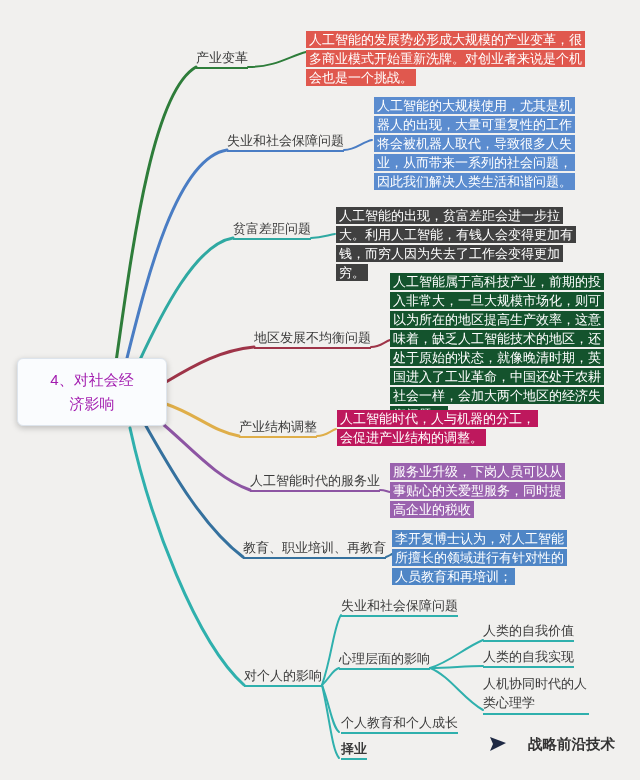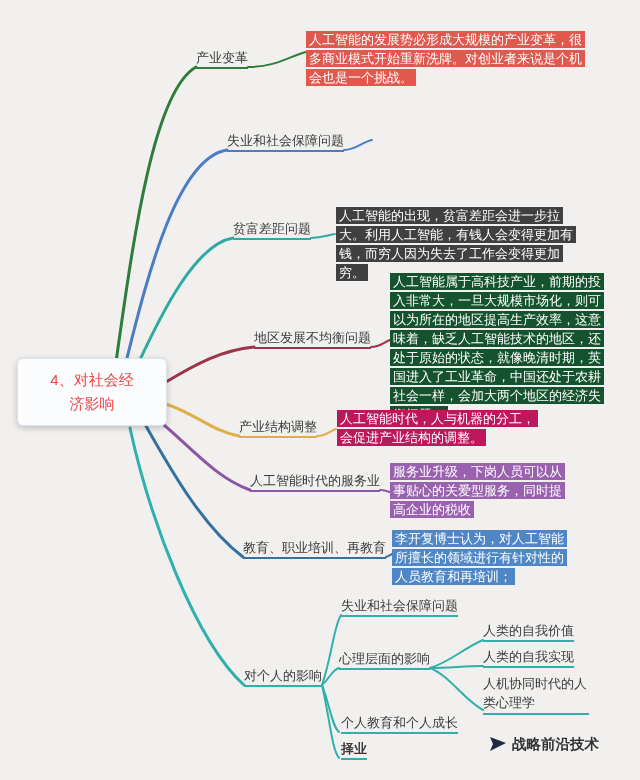--- a/index.html
+++ b/index.html
@@ -5,29 +5,29 @@
   html,body{margin:0;padding:0;}
   body{font-family:"Liberation Sans","DejaVu Sans",sans-serif;}
   .canvas{position:relative;width:640px;height:780px;background:#f1f0ee;overflow:hidden;}
   .links{position:absolute;left:0;top:0;z-index:1;}
   .links path{fill:none;stroke-width:3;stroke-linecap:round;}
   .links path.thin{stroke-width:2;}
   .root-node{position:absolute;left:17px;top:358px;width:148px;height:66px;z-index:3;
     background:#fafcfe;border:1px solid #dde4ec;border-radius:6px;
     box-shadow:0 2px 6px rgba(0,0,0,.22);
     display:flex;align-items:center;justify-content:center;text-align:center;
-    font-size:15px;line-height:24px;color:#ef4444;}
+    font-size:15px;line-height:24px;color:#a21caf;}
   .root-node span{display:inline-block;width:96px;}
   .node-label{position:absolute;z-index:2;font-size:13px;line-height:17px;color:#3a3a3a;
     padding-bottom:1px;border-bottom:2px solid #a3a3a3;white-space:nowrap;}
   .node-label.wrap{white-space:normal;line-height:19px;}
   .detail{position:absolute;z-index:2;font-size:13px;line-height:19px;word-break:break-all;}
   .detail span{color:#ffffff;padding:1px 3px;
     -webkit-box-decoration-break:clone;box-decoration-break:clone;}
-  .watermark{position:absolute;left:488px;top:734px;z-index:2;display:flex;align-items:center;gap:4px;}
+  .watermark{position:absolute;left:488px;top:734px;z-index:2;display:flex;align-items:center;gap:20px;}
   .watermark .wm-text{font-size:14.5px;font-weight:bold;color:#333333;}
 </style>
 </head>
 <body>
 
 <div class="canvas">
 
   <svg class="links" width="640" height="780">
 
     <path d="M116,362 C132,250 152,92 196,67" stroke="#2e7d3a"></path>
@@ -66,20 +66,23 @@
   <div class="node-label" style="left: 233px; top: 220px; border-bottom-color: rgb(47, 169, 162);">贫富差距问题</div>
   <div class="node-label" style="left: 254px; top: 329px; border-bottom-color: rgb(158, 52, 72);">地区发展不均衡问题</div>
   <div class="node-label" style="left: 239px; top: 418px; border-bottom-color: rgb(223, 174, 73);">产业结构调整</div>
   <div class="node-label" style="left: 250px; top: 472px; border-bottom-color: rgb(141, 85, 163);">人工智能时代的服务业</div>
   <div class="node-label" style="left: 243px; top: 539px; border-bottom-color: rgb(53, 113, 158);">教育、职业培训、再教育</div>
   <div class="node-label" style="left: 244px; top: 667px; border-bottom-color: rgb(47, 176, 173);">对个人的影响</div>
 
   <div class="detail" style="left:306px;top:30px;width:280px;">
     <span style="background-color: rgb(224, 88, 78);">人工智能的发展势必形成大规模的产业变革，很多商业模式开始重新洗牌。对创业者来说是个机会也是一个挑战。</span>
   </div>
+  <div class="detail" style="left:374px;top:96px;width:205px;">
+    <span style="background-color: rgb(91, 140, 207);">人工智能的大规模使用，尤其是机器人的出现，大量可重复性的工作将会被机器人取代，导致很多人失业，从而带来一系列的社会问题，因此我们解决人类生活和谐问题。</span>
+  </div>
   <div class="detail" style="left:336px;top:206px;width:240px;">
     <span style="background-color: #404040;">人工智能的出现，贫富差距会进一步拉大。利用人工智能，有钱人会变得更加有钱，而穷人因为失去了工作会变得更加穷。</span>
   </div>
   <div class="detail" style="left:390px;top:272px;width:216px;">
     <span style="background-color: #14532d;">人工智能属于高科技产业，前期的投入非常大，一旦大规模市场化，则可以为所在的地区提高生产效率，这意味着，缺乏人工智能技术的地区，还处于原始的状态，就像晚清时期，英国进入了工业革命，中国还处于农耕社会一样，会加大两个地区的经济失衡问题。</span>
   </div>
   <div class="detail" style="left:337px;top:409px;width:205px;">
     <span style="background-color: #be185d;">人工智能时代，人与机器的分工，会促进产业结构的调整。</span>
   </div>
   <div class="detail" style="left:390px;top:462px;width:178px;">

